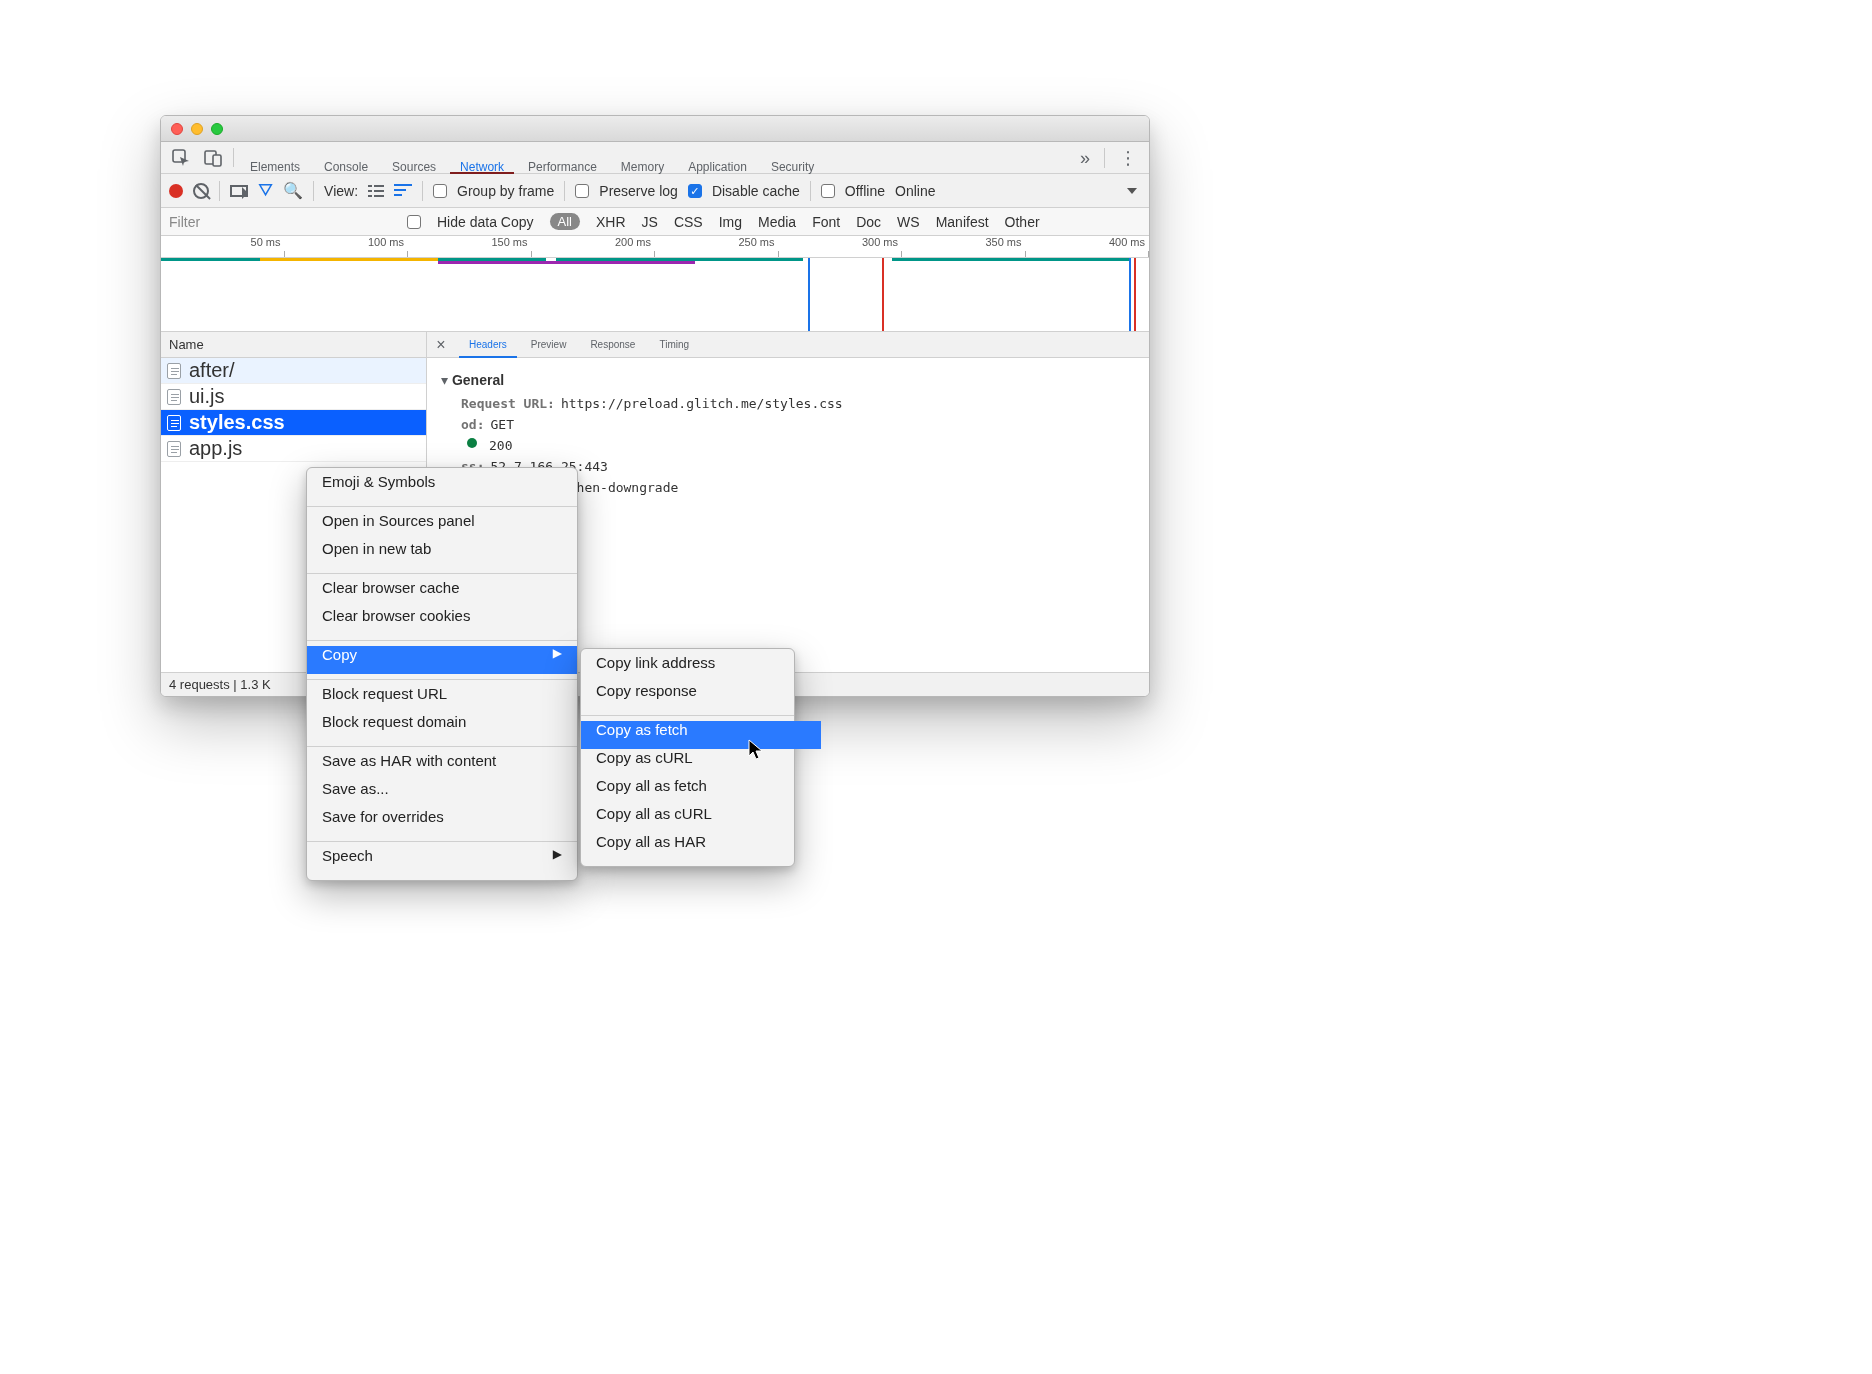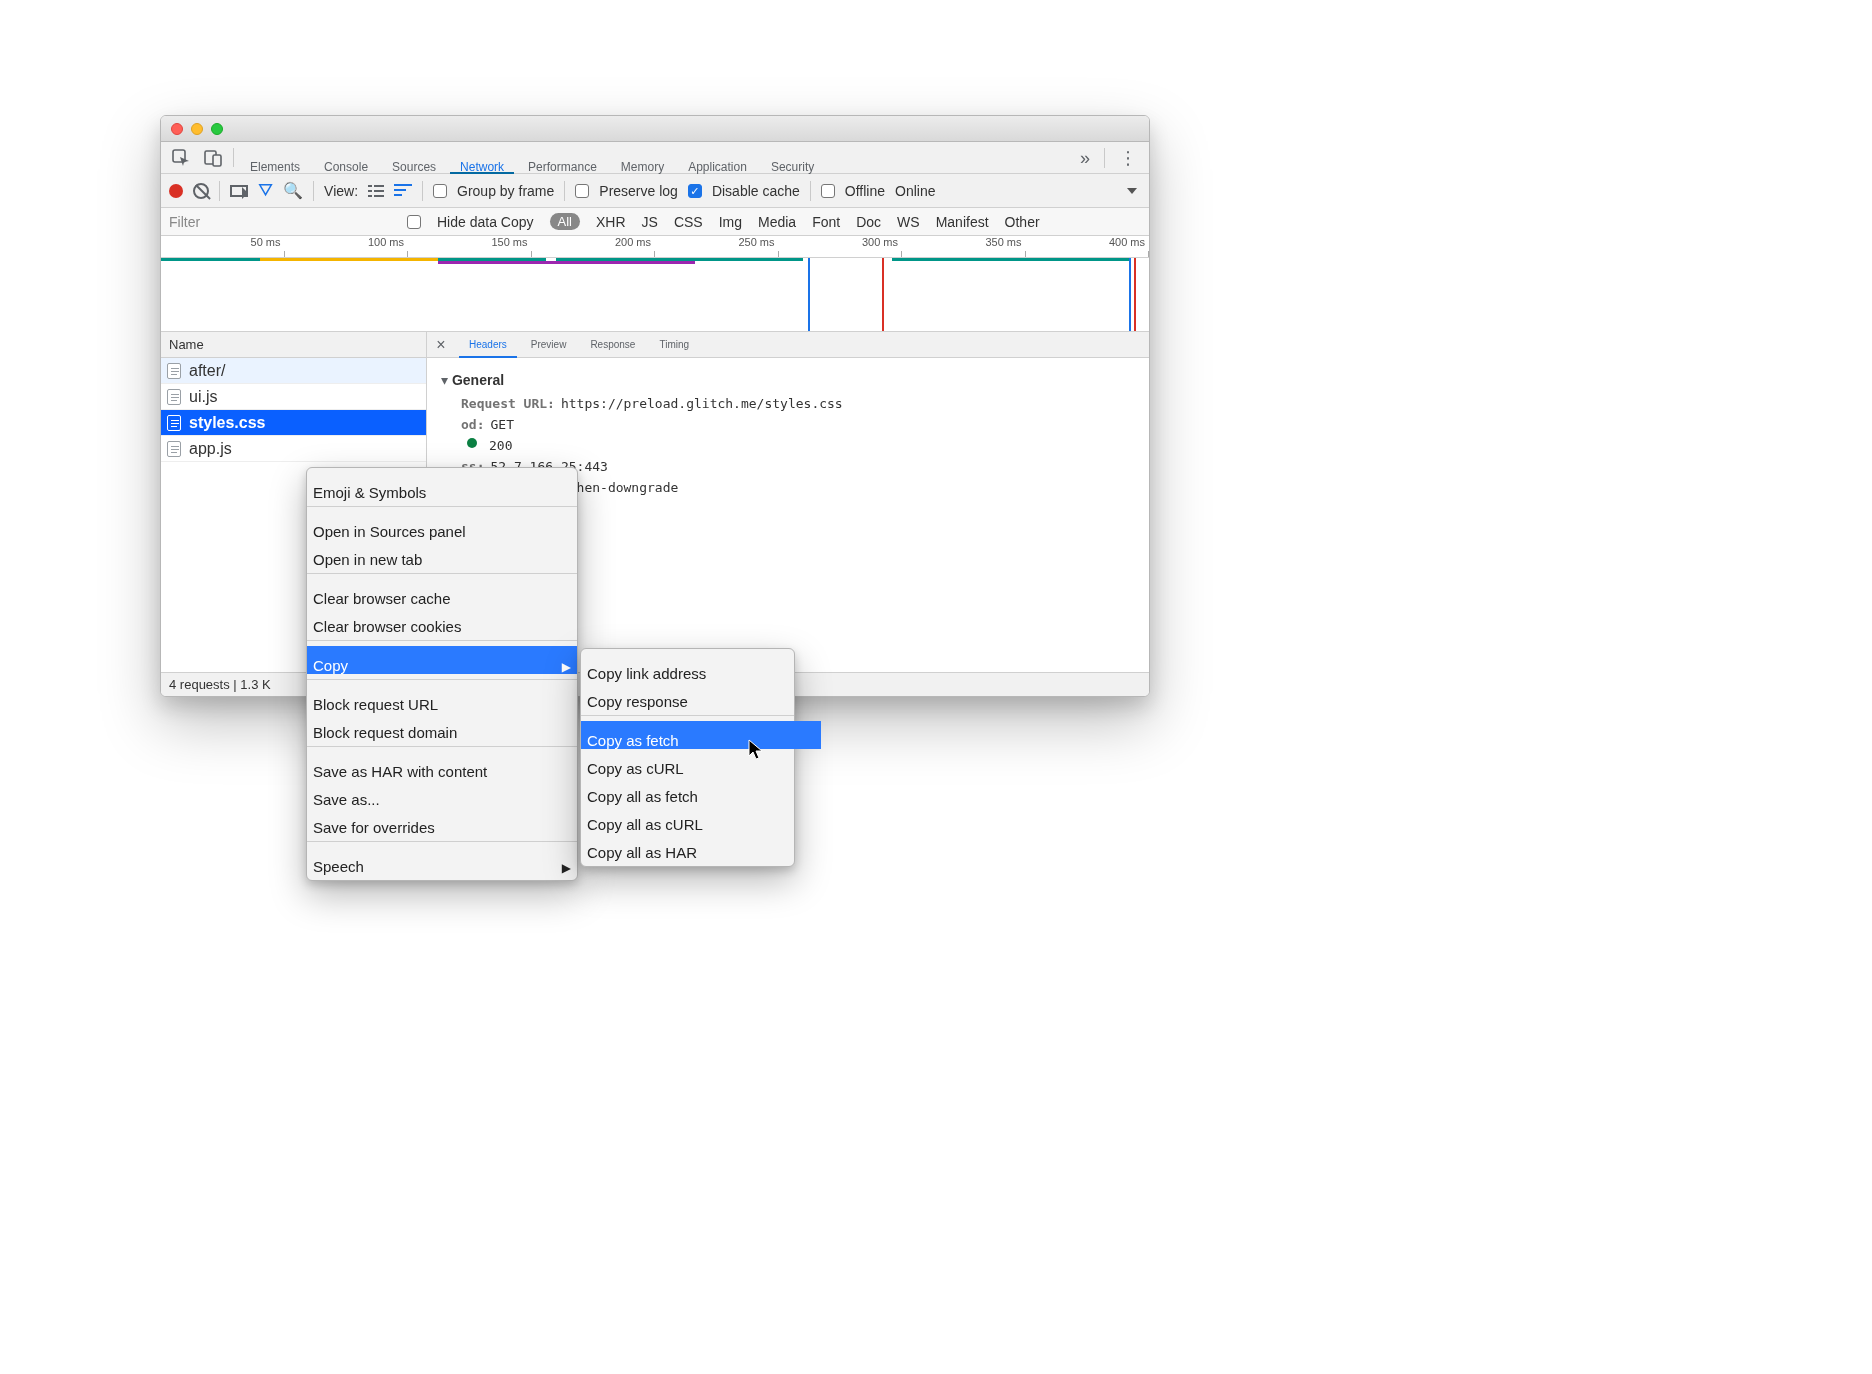--- a/index.html
+++ b/index.html
@@ -40,21 +40,21 @@
   .tl.green{background:#28c940;border:1px solid #1aab29;}
   .title {flex:1;text-align:center;font-size:14px;color:#4a4a4a;}
 
   .tabbar {
     height:32px;display:flex;align-items:stretch;border-bottom:1px solid #d0d0d0;
     background:var(--toolbar-bg);padding:0 6px;gap:4px;
   }
   .tabbar .ico {width:28px;display:flex;align-items:center;justify-content:center;color:#5f6368;}
   .tabbar .sep {width:1px;background:#c9c9c9;margin:6px 2px;}
   .tabbar .tab {display:flex;align-items:center;padding:0 10px;color:#5f6368;font-size:12px;cursor:default;margin-top:19px;}
-  .tabbar .tab.active {color:#1a73e8;border-bottom:2px solid #0369a1;margin-bottom:-1px;}
+  .tabbar .tab.active {color:#1a73e8;border-bottom:2px solid #7f1d1d;margin-bottom:-1px;}
   .tabbar .right {margin-left:auto;display:flex;align-items:center;gap:6px;color:#5f6368;}
   .chev {font-size:18px;line-height:1;padding:0 6px;}
 
   .settings {
     height:34px;display:flex;align-items:center;border-bottom:1px solid #d0d0d0;
     background:var(--toolbar-bg);padding:0 8px;gap:10px;font-size:14px;color:#333;
   }
   .settings .sep {width:1px;background:#c9c9c9;height:20px;}
   .rec-dot{width:14px;height:14px;border-radius:50%;background:#d93025;}
   .hollow-circle{width:16px;height:16px;border:2px solid #5f6368;border-radius:50%;position:relative;}
@@ -92,21 +92,21 @@
   .tickline{position:absolute;right:0;bottom:0;width:1px;height:6px;background:#aaa;}
 
   .overview{height:74px;border-bottom:1px solid #d0d0d0;position:relative;background:#fff;}
   .bar{position:absolute;top:0;height:3px;}
   .vline{position:absolute;top:0;bottom:0;width:2px;}
 
   .split{flex:1;display:flex;min-height:0;}
   .leftcol{width:266px;border-right:1px solid #d0d0d0;display:flex;flex-direction:column;}
   .colhead{height:26px;background:#f1f1f1;border-bottom:1px solid #d0d0d0;display:flex;align-items:center;padding:0 8px;font-size:13px;color:#333;}
   .reqlist{flex:1;overflow:auto;}
-  .reqrow{height:26px;display:flex;align-items:center;gap:8px;padding:0 6px;font-size:16px;color:#333;border-bottom:1px solid #eee;}
+  .reqrow{height:26px;display:flex;align-items:center;gap:8px;padding:0 6px;font-size:20px;color:#333;border-bottom:1px solid #eee;}
   .reqrow.sel{background:var(--sel-blue);color:#fff;font-weight:bold;}
   .reqrow.selalt{background:#eaf3ff;color:#333;}
   .doc-icn{width:14px;height:16px;border:1px solid #9aa0a6;border-radius:2px;display:inline-block;background:
     linear-gradient(#9aa0a6,#9aa0a6) 3px 4px/8px 1px no-repeat,
     linear-gradient(#9aa0a6,#9aa0a6) 3px 7px/8px 1px no-repeat,
     linear-gradient(#9aa0a6,#9aa0a6) 3px 10px/6px 1px no-repeat,#fff;}
   .reqrow.sel .doc-icn{border-color:#fff;background:
     linear-gradient(#fff,#fff) 3px 4px/8px 1px no-repeat,
     linear-gradient(#fff,#fff) 3px 7px/8px 1px no-repeat,
     linear-gradient(#fff,#fff) 3px 10px/6px 1px no-repeat,var(--sel-blue);}
@@ -123,21 +123,21 @@
   .kv{display:flex;gap:6px;margin:6px 0 6px 20px;font-family:Menlo,Monaco,Consolas,monospace;font-size:13px;}
   .kv .k{font-weight:bold;color:#737373;white-space:nowrap;}
   .kv .v{color:#333;word-break:break-all;}
   .status-dot{width:10px;height:10px;border-radius:50%;background:#0b8043;display:inline-block;margin-right:6px;vertical-align:-1px;}
 
   .statusbar{height:24px;border-top:1px solid #d0d0d0;background:#f1f1f1;display:flex;align-items:center;padding:0 8px;font-size:13px;color:#333;}
 
   
   .menu{position:absolute;background:var(--menu-bg);border:1px solid #b5b5b5;border-radius:6px;
     box-shadow:0 14px 36px rgba(0,0,0,.28),0 4px 10px rgba(0,0,0,.18);padding:5px 0;font-size:15px;color:#222;}
-  .menu .mi{height:28px;display:flex;align-items:flex-end;padding:0 6px;white-space:nowrap;min-width:240px;position:relative;}
+  .menu .mi{height:28px;display:flex;align-items:flex-start;padding:0 15px;white-space:nowrap;min-width:240px;position:relative;}
   .menu .mi.sel{background:var(--menu-sel);color:#fff;}
   .menu .mi .arrow{margin-left:auto;font-size:12px;}
   .menu .msep{height:1px;background:#cfcfcf;margin:5px 0;}
 
   .cursor{position:absolute;font-size:18px;color:#000;pointer-events:none;}
   svg{display:block;}
 </style>
 </head>
 <body>
 

